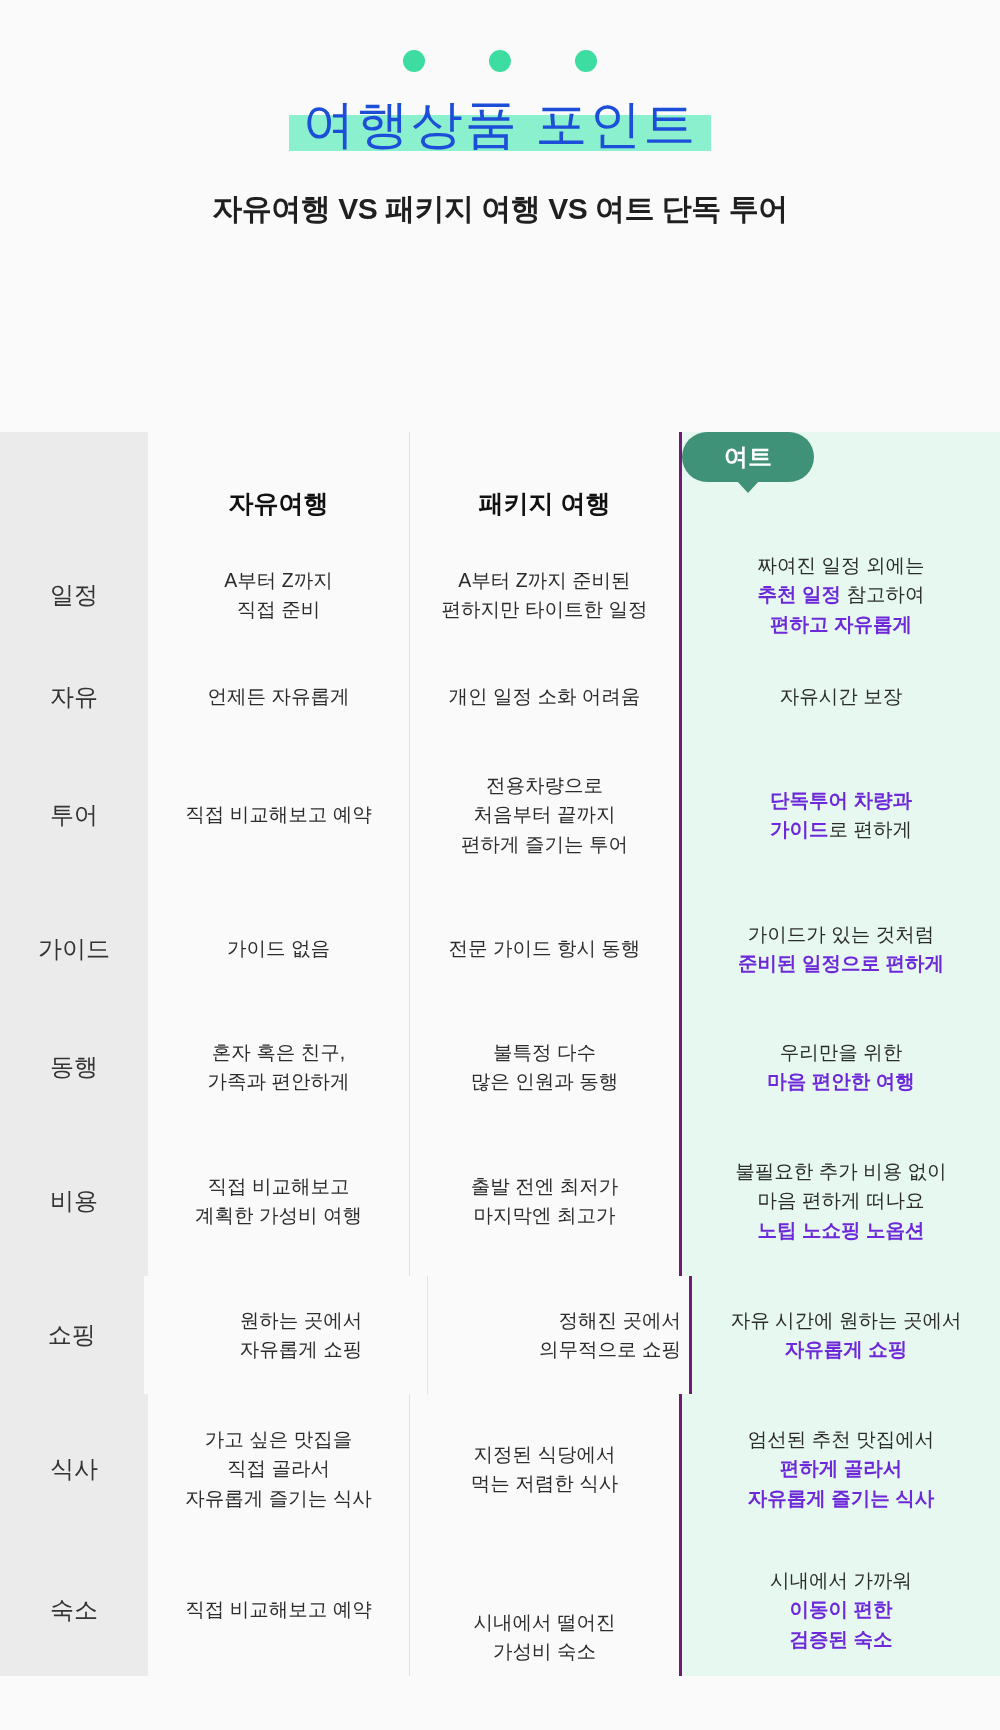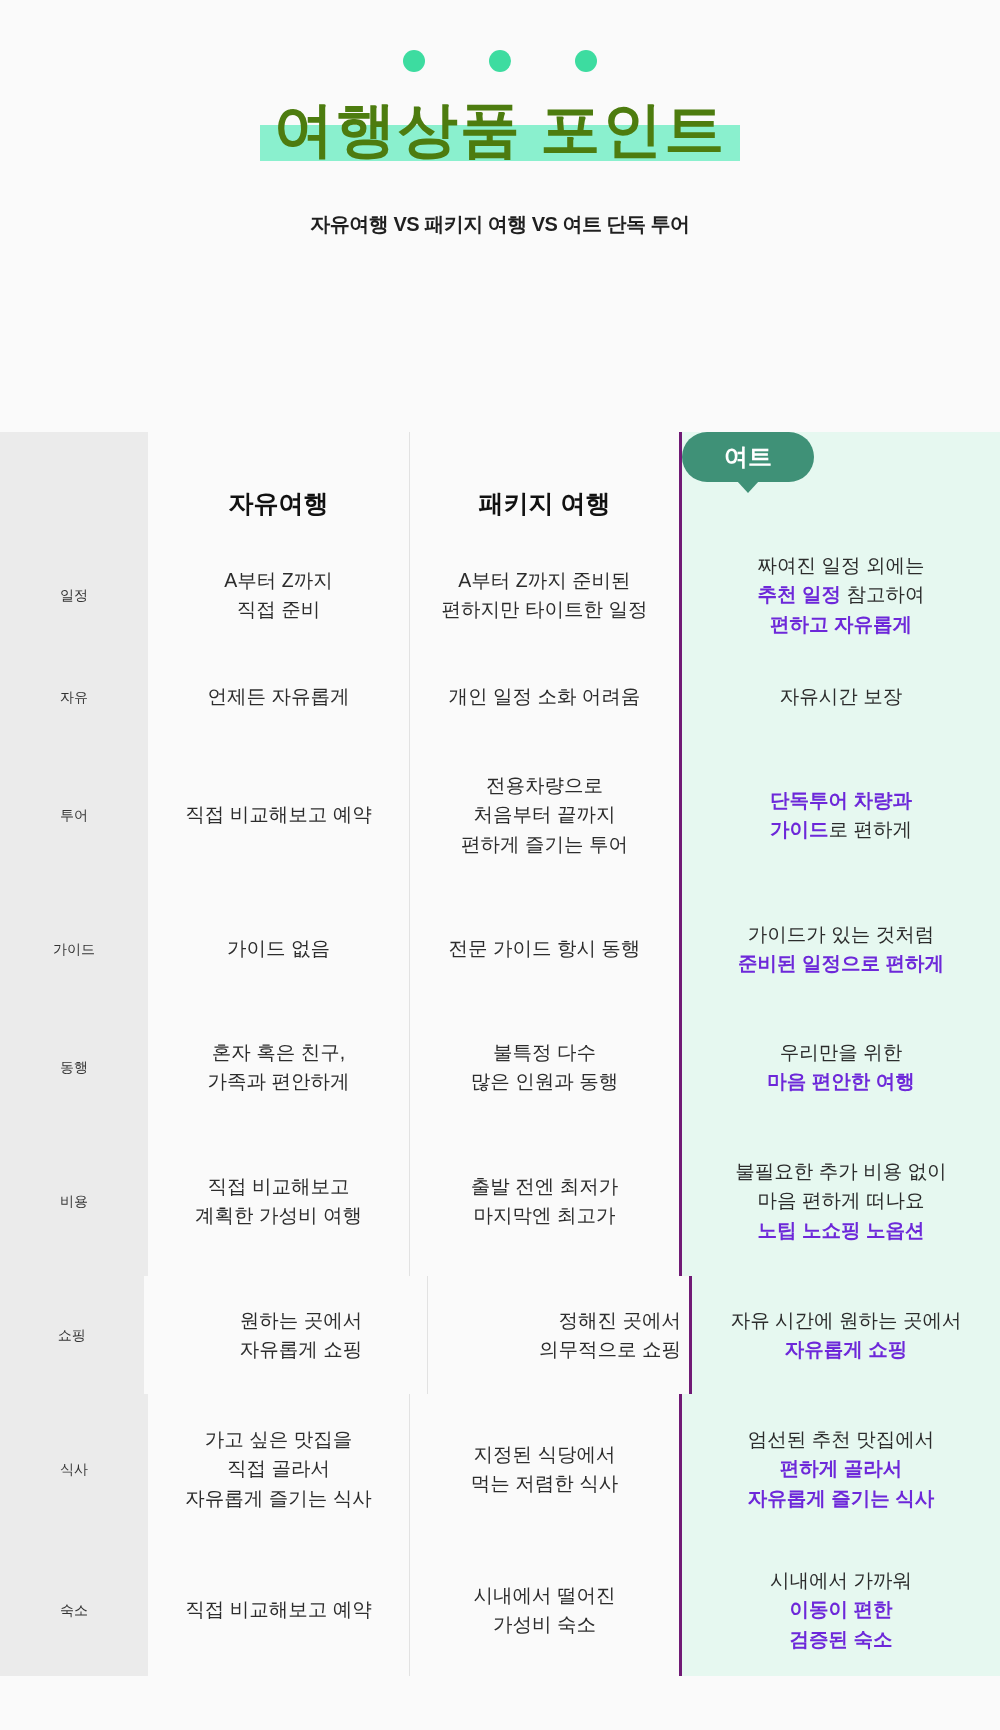--- a/index.html
+++ b/index.html
@@ -50,30 +50,30 @@
     left: 0;
     right: 0;
     bottom: 6px;
     height: 36px;
     background: #8af0ce;
     z-index: 0;
   }
   .main-title {
     position: relative;
     z-index: 1;
-    font-size: 60px;
-    font-weight: bold;
+    font-size: 52px;
+    font-weight: normal;
     letter-spacing: 2px;
     line-height: 1.25;
     padding: 0 14px;
-    color: #4d7c0f;
+    color: #1d4ed8;
   }
   .subtitle {
-    margin-top: 44px;
-    font-size: 20px;
+    margin-top: 32px;
+    font-size: 30px;
     font-weight: bold;
     color: #1f1f1f;
     letter-spacing: -0.5px;
   }
 
   
   .table {
     position: absolute;
     top: 432px;
     left: 0;
@@ -90,21 +90,21 @@
     justify-content: center;
     text-align: center;
     font-size: 19.5px;
     line-height: 1.5;
     color: #2c2c2c;
     padding: 10px 8px;
   }
   .col-label {
     width: 148px;
     background: #ebebeb;
-    font-size: 14px;
+    font-size: 24px;
     color: #333;
   }
   .col-a {
     width: 262px;
     background: #fafafa;
     border-right: 1px solid #e2e2e2;
   }
   .col-b {
     width: 272px;
     background: #fafafa;
@@ -372,21 +372,21 @@
             </div>
           </div>
         </div>
         <div class="row">
           <div class="cell col-label" style="height: 132px;">숙소</div>
           <div class="cell col-a" style="height: 132px;">
             <div class="cell-inner">
               <div>직접 비교해보고 예약</div>
             </div>
           </div>
-          <div class="cell col-b" style="height: 132px;">
+          <div class="cell col-b" style="height: 132px; align-items: flex-end;">
             <div class="cell-inner">
               <div>시내에서 떨어진</div>
               <div>가성비 숙소</div>
             </div>
           </div>
           <div class="cell col-c" style="height: 132px;">
             <div class="cell-inner">
               <div>시내에서 가까워</div>
               <div><span class="hl">이동이 편한</span></div>
               <div><span class="hl">검증된 숙소</span></div>

